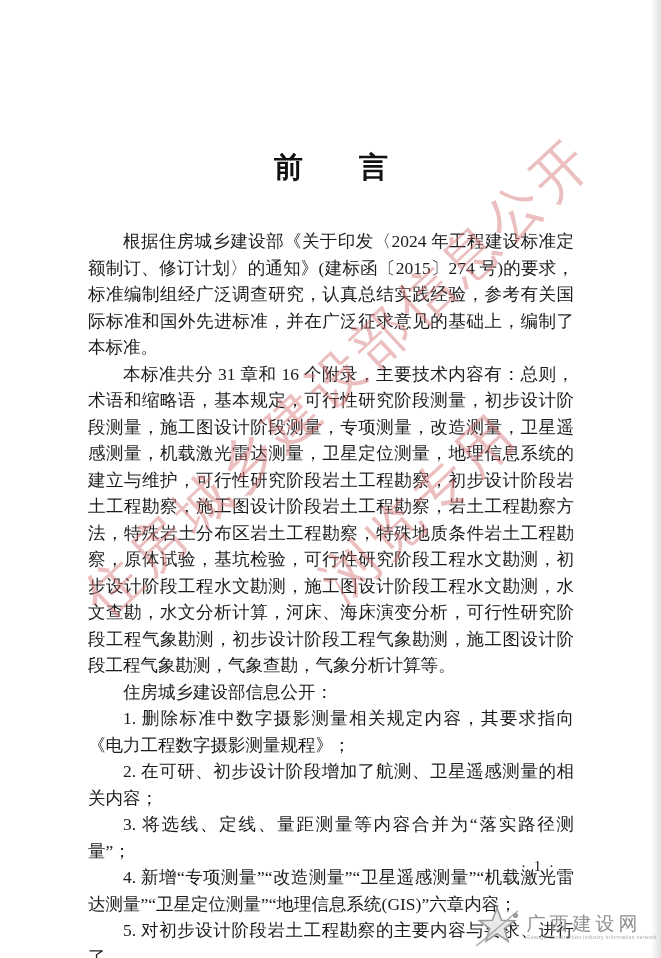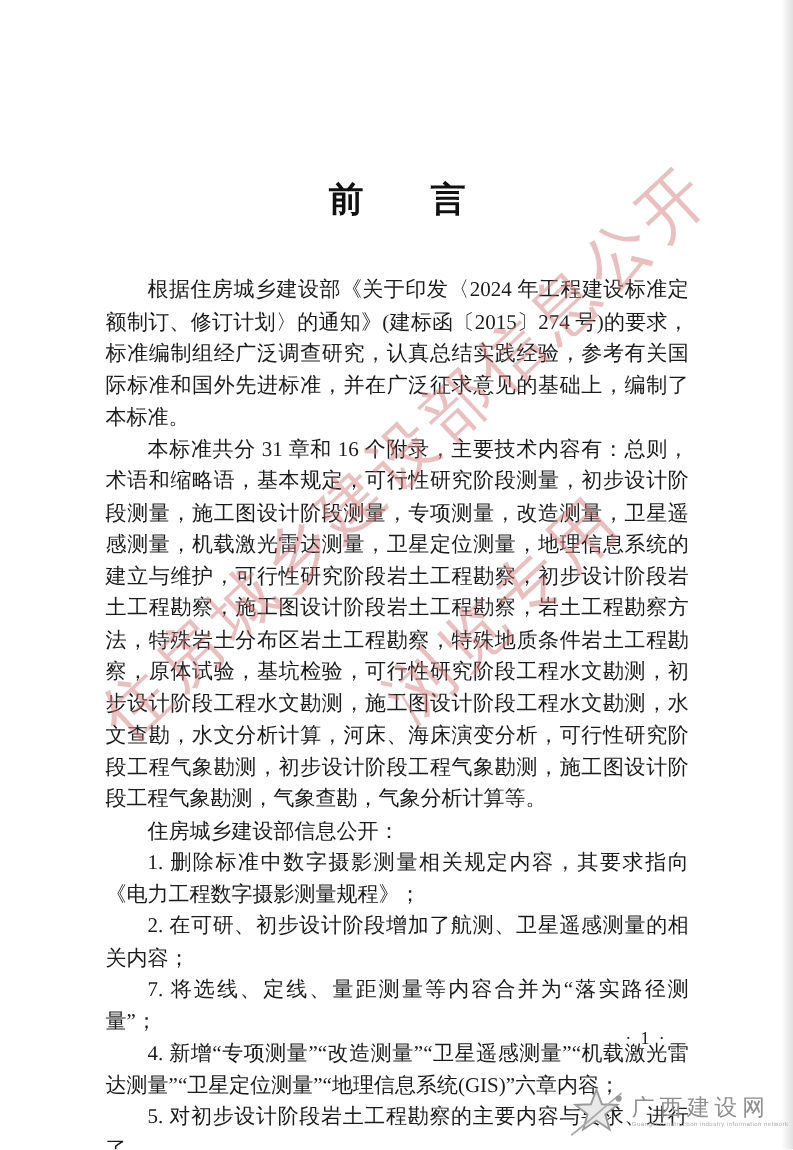--- a/index.html
+++ b/index.html
@@ -82,21 +82,21 @@
     <span>前</span>
     <span>言</span>
   </div>
 
   <div class="body-text">
     <p>根据住房城乡建设部《关于印发〈2024 年工程建设标准定额制订、修订计划〉的通知》(建标函〔2015〕274 号)的要求，标准编制组经广泛调查研究，认真总结实践经验，参考有关国际标准和国外先进标准，并在广泛征求意见的基础上，编制了本标准。</p>
     <p>本标准共分 31 章和 16 个附录，主要技术内容有：总则，术语和缩略语，基本规定，可行性研究阶段测量，初步设计阶段测量，施工图设计阶段测量，专项测量，改造测量，卫星遥感测量，机载激光雷达测量，卫星定位测量，地理信息系统的建立与维护，可行性研究阶段岩土工程勘察，初步设计阶段岩土工程勘察，施工图设计阶段岩土工程勘察，岩土工程勘察方法，特殊岩土分布区岩土工程勘察，特殊地质条件岩土工程勘察，原体试验，基坑检验，可行性研究阶段工程水文勘测，初步设计阶段工程水文勘测，施工图设计阶段工程水文勘测，水文查勘，水文分析计算，河床、海床演变分析，可行性研究阶段工程气象勘测，初步设计阶段工程气象勘测，施工图设计阶段工程气象勘测，气象查勘，气象分析计算等。</p>
     <p>住房城乡建设部信息公开：</p>
     <p>1. 删除标准中数字摄影测量相关规定内容，其要求指向《电力工程数字摄影测量规程》；</p>
     <p>2. 在可研、初步设计阶段增加了航测、卫星遥感测量的相关内容；</p>
-    <p>7. 将选线、定线、量距测量等内容合并为“落实路径测量”；</p>
+    <p>3. 将选线、定线、量距测量等内容合并为“落实路径测量”；</p>
     <p>4. 新增“专项测量”“改造测量”“卫星遥感测量”“机载激光雷达测量”“卫星定位测量”“地理信息系统(GIS)”六章内容；</p>
     <p>5. 对初步设计阶段岩土工程勘察的主要内容与要求、进行了</p>
   </div>
 
   <div class="page-num">· 1 ·</div>
 
   <div class="logo">
     <svg class="logo-mark" viewBox="0 0 50 46" xmlns="http://www.w3.org/2000/svg">
       <path d="M25 4 L29.6 16.2 L42.5 16.8 L32.4 24.6 L36 37.2 L25 29.8 L14 37.2 L17.6 24.6 L7.5 16.8 L20.4 16.2 Z" fill="#e9e9e9" stroke="#9a9a9a" stroke-width="1.6"></path>
       <path d="M4 42 C 15 34, 32 18, 46 7" stroke="#ababab" stroke-width="1.4" fill="none"></path>

